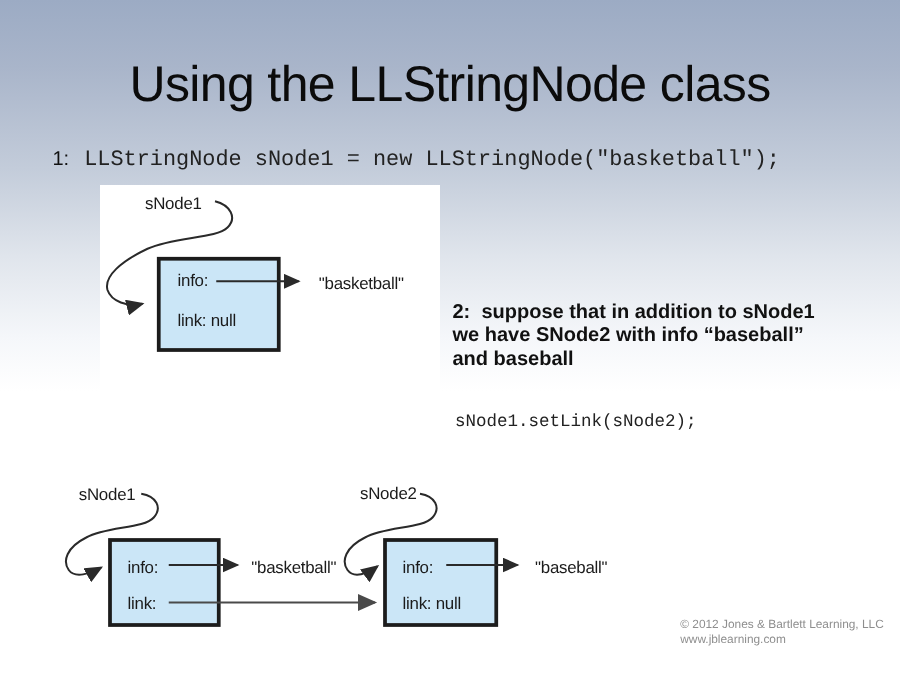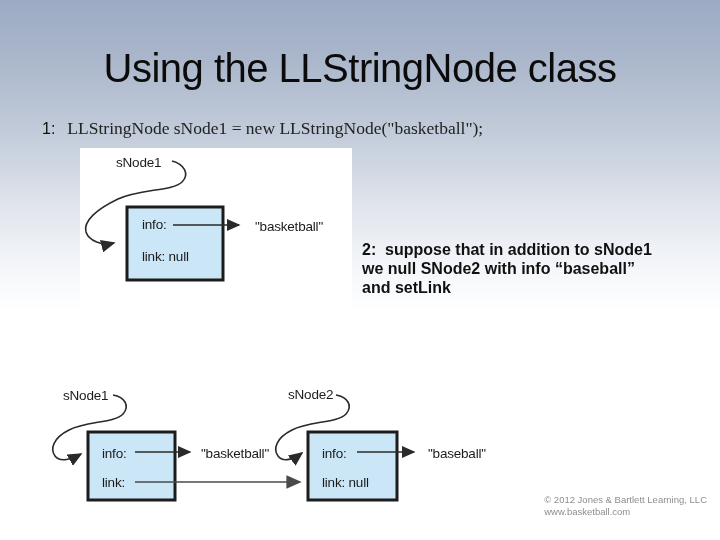--- a/index.html
+++ b/index.html
@@ -15,21 +15,21 @@
     margin:0;text-align:center;
     font-size:40px;font-weight:400;letter-spacing:-0.5px;
     color:#0b0b0b;line-height:48px;
   }
   .code1{
     position:absolute;left:42px;top:118px;
     display:flex;align-items:baseline;
     color:#111;
   }
   .stepnum{font-size:16px;color:#111;margin-right:12px;}
-  .mono17{font-family:Liberation Serif, serif;font-size:17.5px;color:#222;}
+  .mono17{font-family:Liberation Mono, monospace;font-size:17.5px;color:#222;}
   .diagram1{position:absolute;left:80px;top:148px;}
   .diagram2{position:absolute;left:22px;top:378px;}
   .step2{
     position:absolute;left:362px;top:240px;
     font-size:16px;line-height:19px;color:#111;font-weight:bold;
   }
   .step2 div{white-space:pre;}
   .code2{
     position:absolute;left:364px;top:330px;
     font-family:"Liberation Mono",monospace;font-size:14px;color:#222;
@@ -70,24 +70,25 @@
     <path class="curve" marker-end="url(#d1-ah)" d="M 92 13 C 104 16, 110 26, 102 34 C 93 43, 60 41, 38 51 C 17 61, 3 73, 6 84 C 9 93, 22 98, 34 95"></path>
     <rect class="nodebox" x="47" y="59" width="96" height="73"></rect>
     <text class="dtext" x="62" y="81">info:</text>
     <line class="arrow" x1="93" y1="77" x2="159" y2="77" marker-end="url(#d1-ah)"></line>
     <text class="dtext" x="175" y="83">"basketball"</text>
     <text class="dtext" x="62" y="113">link: null</text>
   </svg>
 
   <div class="step2">
     <div>2:  suppose that in addition to sNode1</div>
-    <div>we null SNode2 with info “baseball”</div>
-    <div>and setLink</div>
+    <div>we have SNode2 with info “baseball”</div>
+    <div>and baseball</div>
   </div>
 
+  <div class="code2">sNode1.setLink(sNode2);</div>
 
   <svg class="diagram2" width="498" height="134" viewBox="0 0 498 134">
     <defs>
       <marker id="d2-ah" markerWidth="10" markerHeight="8" refX="8" refY="4" orient="auto">
         <path d="M0,0 L9,4 L0,8 z" fill="#2a2a2a"></path>
       </marker>
       <marker id="d2-ahg" markerWidth="10" markerHeight="8" refX="8" refY="4" orient="auto">
         <path d="M0,0 L9,4 L0,8 z" fill="#4a4a4a"></path>
       </marker>
     </defs>
@@ -105,16 +106,16 @@
     <path class="curve" marker-end="url(#d2-ah)" d="M 314 17 C 326 19, 331 28, 324 36 C 316 45, 287 43, 270 52 C 254 60, 251 71, 256 78 C 261 85, 272 81, 280 75"></path>
     <rect class="nodebox" x="286" y="54" width="89" height="68"></rect>
     <text class="dtext" x="300" y="80">info:</text>
     <line class="arrow" x1="335" y1="74" x2="392" y2="74" marker-end="url(#d2-ah)"></line>
     <text class="dtext" x="406" y="80">"baseball"</text>
     <text class="dtext" x="300" y="109">link: null</text>
   </svg>
 
   <div class="footer">
     <div>© 2012 Jones &amp; Bartlett Learning, LLC</div>
-    <div>www.basketball.com</div>
+    <div>www.jblearning.com</div>
   </div>
 
 </div>
 
 </body></html>

